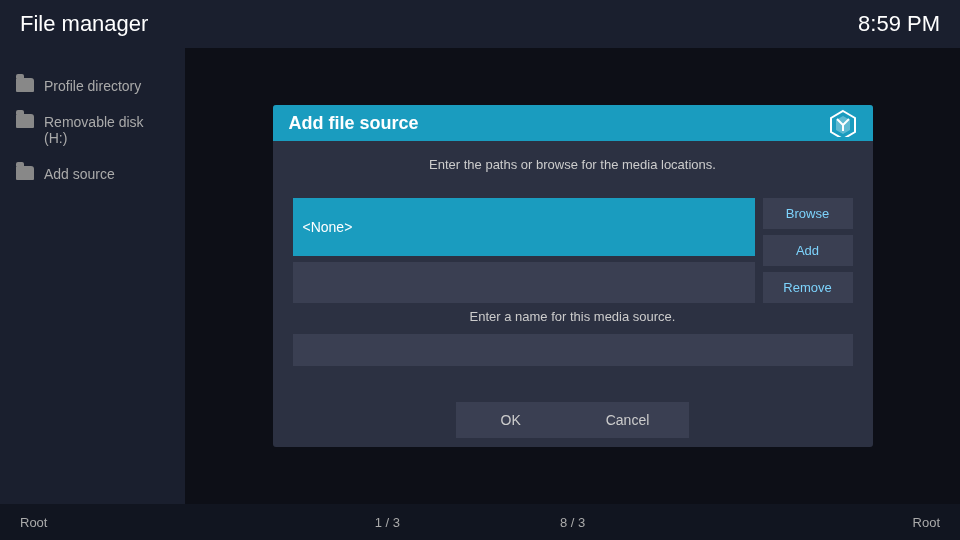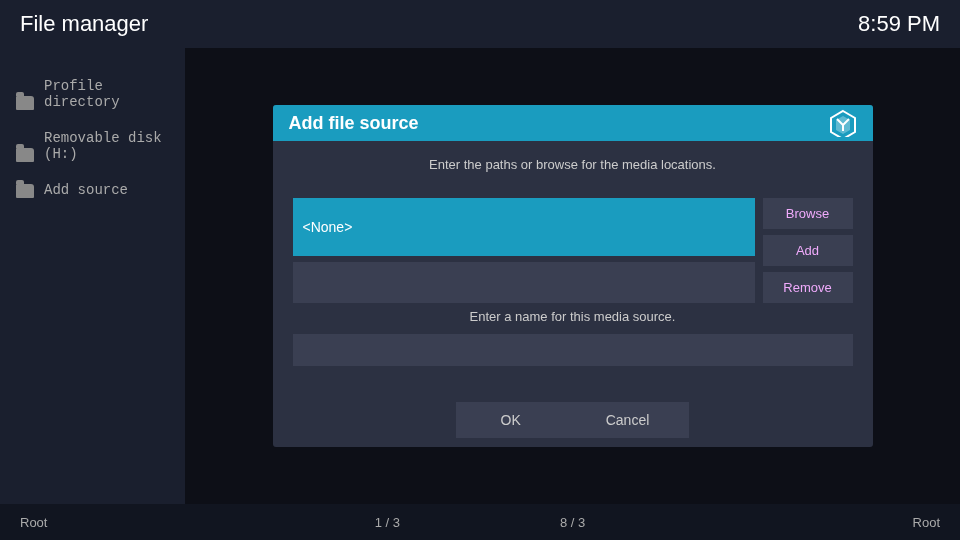--- a/index.html
+++ b/index.html
@@ -40,26 +40,25 @@
       position: absolute;
       top: 48px;
       left: 0;
       width: 185px;
       bottom: 36px;
       padding-top: 20px;
     }
 
     .sidebar-item {
       display: flex;
-      align-items: flex-end;
+      align-items: flex-start;
       padding: 10px 16px;
       color: #aaa;
       font-size: 14px;
       cursor: pointer;
-      font-family: Liberation Mono, monospace;
     }
 
     .sidebar-item .folder-icon {
       width: 18px;
       height: 14px;
       background: #888;
       border-radius: 1px 3px 1px 1px;
       margin-right: 10px;
       position: relative;
       display: inline-block;
@@ -164,21 +163,21 @@
     }
 
     .button-col {
       display: flex;
       flex-direction: column;
       gap: 6px;
     }
 
     .dialog-btn {
       background: #3a3f52;
-      color: #f0abfc;
+      color: #7dd3fc;
       border: none;
       padding: 8px 18px;
       font-size: 13px;
       width: 90px;
       cursor: pointer;
       text-align: center;
     }
 
     .name-section {
       margin-top: 0;

